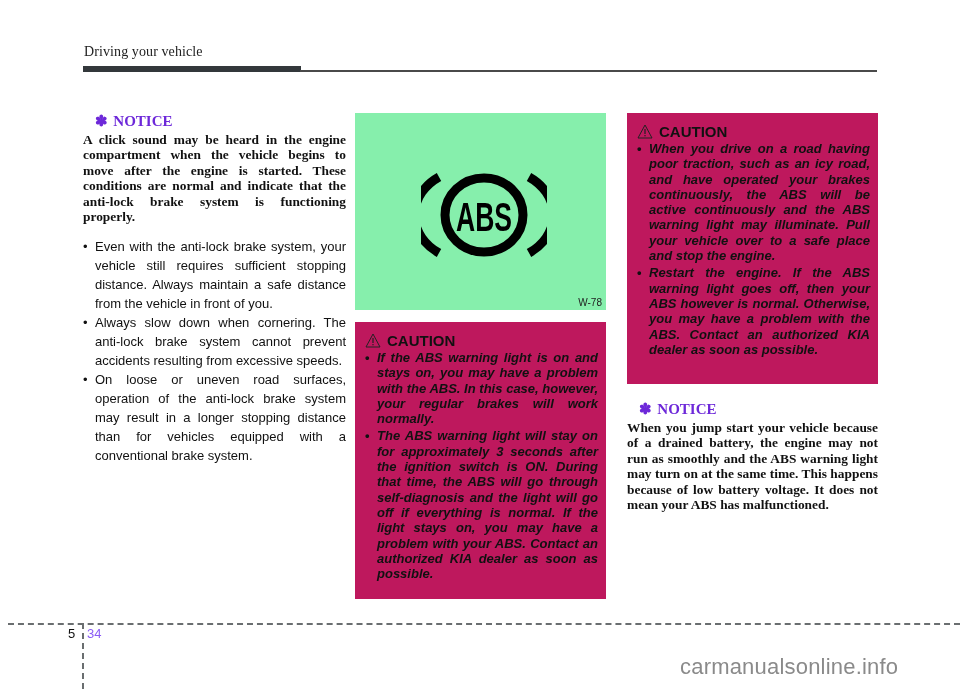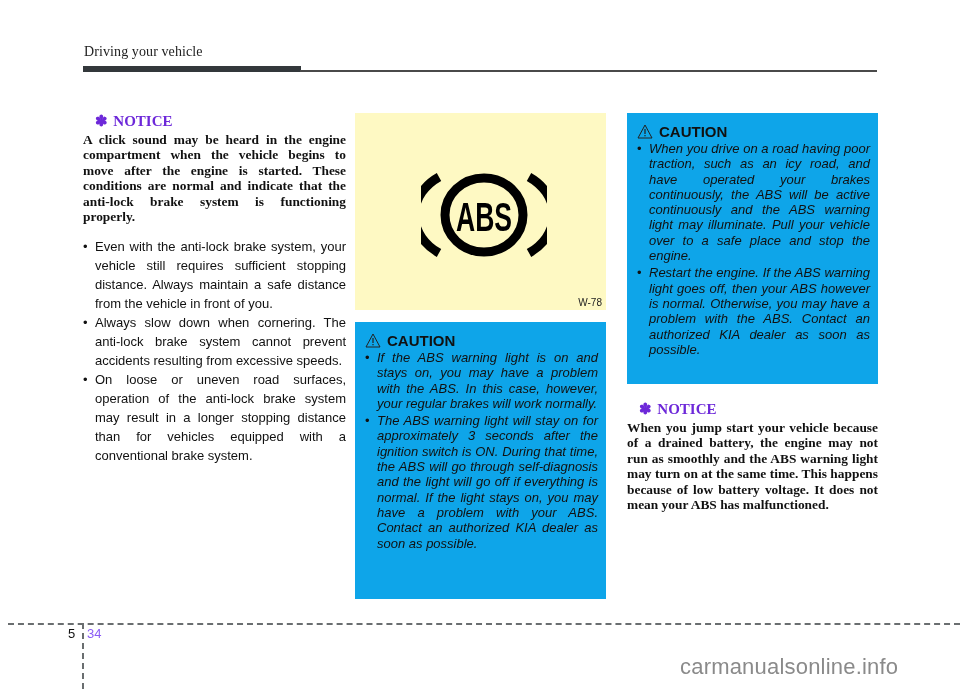--- a/index.html
+++ b/index.html
@@ -35,41 +35,41 @@
     .col-left .bullets li {
       position: relative; padding-left: 12px; font-size: 13px; line-height: 19px;
       text-align: justify; color: #111; margin-bottom: 0;
     }
     .col-left .bullets li::before {
       content: "•"; position: absolute; left: 0; top: 0;
     }
 
     .image-box {
       position: absolute; left: 355px; top: 113px; width: 251px; height: 197px;
-      background: #fef9c3;
+      background: #86efac;
     }
     .image-box .abs-icon { position: absolute; left: 66px; top: 56px; width: 126px; height: 92px; }
     .image-box .image-code {
       position: absolute; right: 4px; bottom: 2px; font-size: 10px; color: #222;
     }
 
     .caution-box {
-      position: absolute; background: #0ea5e9; box-sizing: border-box;
+      position: absolute; background: #be185d; box-sizing: border-box;
       padding: 10px 8px 8px 10px;
     }
     .caution-mid { left: 355px; top: 322px; width: 251px; height: 277px; }
     .caution-right { left: 627px; top: 113px; width: 251px; height: 271px; }
     .caution-heading {
       display: flex; align-items: center; font-weight: bold; font-size: 15px; color: #111;
       margin-bottom: 1px;
     }
     .caution-heading svg { margin-right: 6px; }
     .caution-box ul { margin: 0; padding: 0; list-style: none; }
     .caution-box li {
-      position: relative; padding-left: 12px; font-style: italic; font-weight: normal;
+      position: relative; padding-left: 12px; font-style: italic; font-weight: bold;
       font-size: 13px; line-height: 15.3px; text-align: justify; color: #111;
       margin-bottom: 2px;
     }
     .caution-box li::before { content: "•"; position: absolute; left: 0; top: 0; font-style: normal; }
 
     .col-right-notice { position: absolute; left: 627px; top: 400px; width: 251px; }
     .col-right-notice ul { margin: 0; padding: 0; list-style: none; }
     .col-right-notice li {
       position: relative; padding-left: 12px; font-family: "Liberation Serif", serif;
       font-weight: bold; font-size: 13.4px; line-height: 15.4px; text-align: justify; color: #111;

